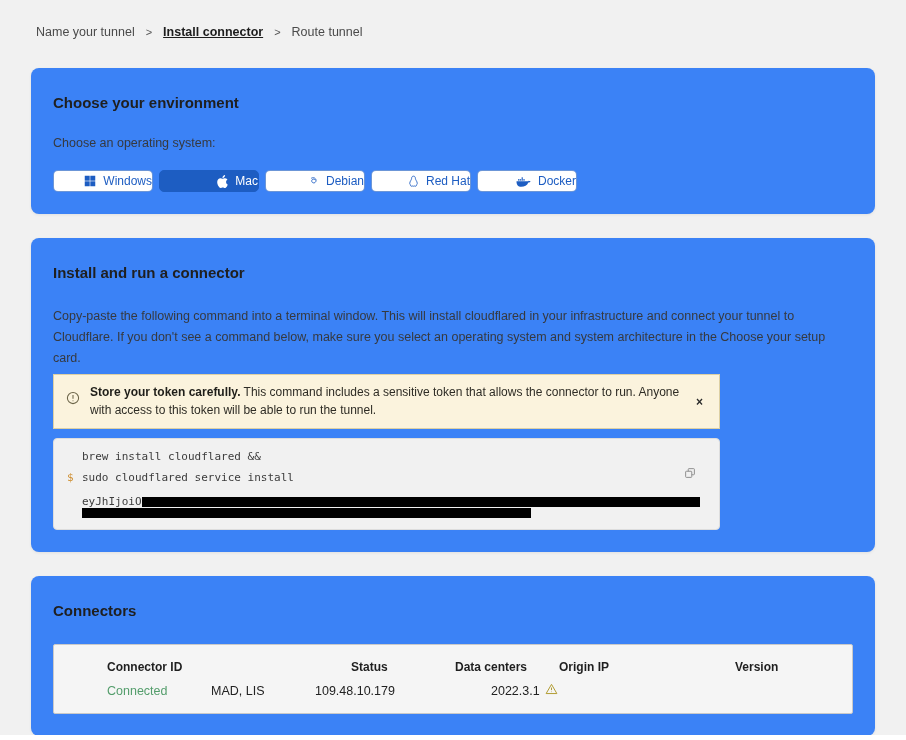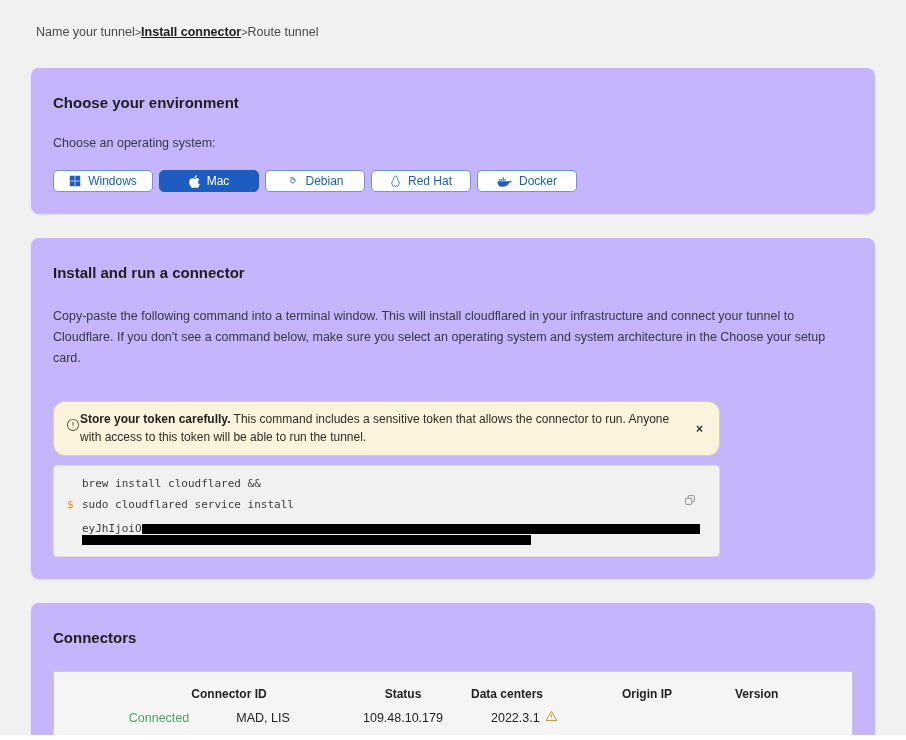--- a/index.html
+++ b/index.html
@@ -13,76 +13,77 @@
     overflow: hidden;
   }
   .page { padding: 0 31px; }
 
   
   .breadcrumb {
     padding: 25px 5px 0 5px;
     margin-bottom: 29px;
     display: flex;
     align-items: center;
+    gap: 11px;
     font-size: 12.5px;
     color: #4a4a4a;
   }
   .bc-item { cursor: default; }
   .bc-item.active { font-weight: 700; color: #1d1d1d; text-decoration: underline; }
   .bc-sep { font-size: 11px; color: #555; }
 
   
   .card {
-    background: #c4b5fd;
+    background: #3b82f6;
     border-radius: 8px;
     box-shadow: 0 1px 3px rgba(0,0,0,0.07);
     padding: 27px 22px 22px 22px;
     margin-bottom: 24px;
   }
   .card h2 {
     font-size: 15px;
     font-weight: 700;
     color: #1f1f1f;
     line-height: 1;
     margin-bottom: 26px;
   }
 
   
   .os-label { font-size: 12.5px; color: #36393f; margin-bottom: 20px; }
   .os-row { display: flex; gap: 6px; }
   .os-btn {
     width: 100px; height: 22px;
-    display: flex; align-items: center; justify-content: center; gap: 7px;
+    display: flex; align-items: center; justify-content: flex-end; gap: 7px;
     background: #fff;
     border: 1px solid rgba(29,93,194,0.65);
     border-radius: 5px;
     color: #1d5dc2;
     font-size: 12px;
     cursor: pointer;
   }
   .os-btn svg { display: block; }
   .os-btn.selected { background: #1d5dc2; border-color: #1d5dc2; color: #ffffff; }
 
   
   .desc {
     font-size: 12.5px;
     line-height: 21px;
     color: #36393f;
-    margin-bottom: 32px;
+    margin-bottom: 5px;
     max-width: 795px;
   }
   .banner {
     width: 667px;
     background: #fbf3dd;
     border: 1px solid #ddd0a4;
-    border-radius: 12px;
+    border-radius: 0;
     padding: 6px 12px;
     display: flex;
     align-items: flex-start;
-    gap: 0;
+    gap: 10px;
     font-size: 12px;
     line-height: 17.5px;
     color: #2e2c25;
   }
   .banner .info-ic { margin-top: 10px; flex: 0 0 auto; }
   .banner-text { flex: 1; padding-top: 3px; padding-bottom: 3px; }
   .banner-text b { color: #1f1e19; }
   .banner-close {
     flex: 0 0 auto;
     align-self: center;
@@ -123,21 +124,20 @@
     line-height: 0;
   }
 
   
   .conn-table {
     width: 800px;
     background: #f5f5f5;
     border: 1px solid #c9c9c9;
     border-radius: 2px;
     padding: 15px 16px 15px 53px;
-    text-align: center;
   }
   .trow { display: flex; align-items: center; }
   .thead-row { font-size: 12px; font-weight: 700; color: #1f1f1f; margin-bottom: 9px; }
   .tbody-row { font-size: 12.5px; color: #222; }
   .col-id { width: 244px; }
   .col-status { width: 104px; }
   .col-dc { width: 104px; }
   .col-ip { width: 176px; }
   .col-ver { flex: 1; display: flex; align-items: center; gap: 5px; }
   .status-connected { color: #539d6b; }

